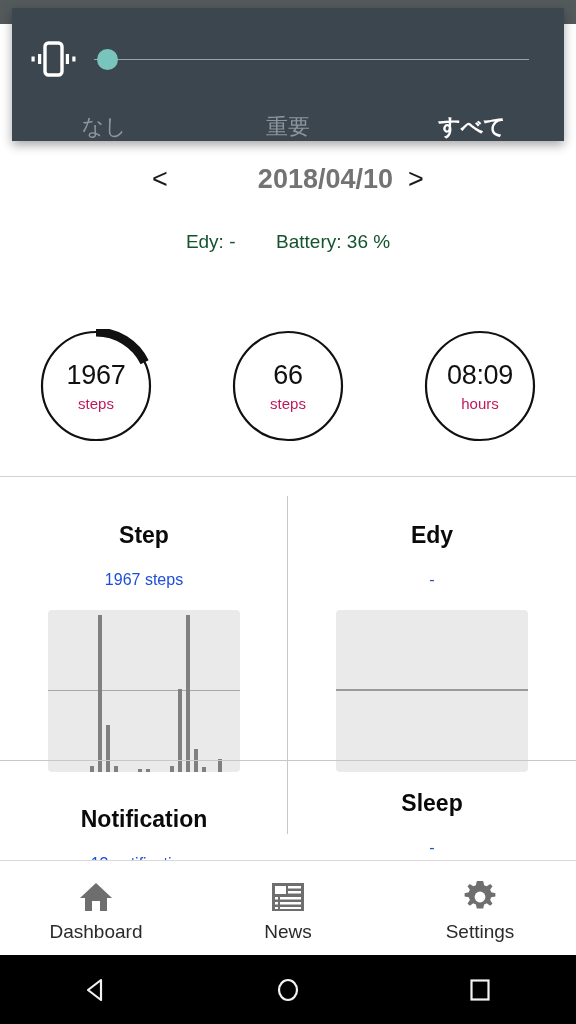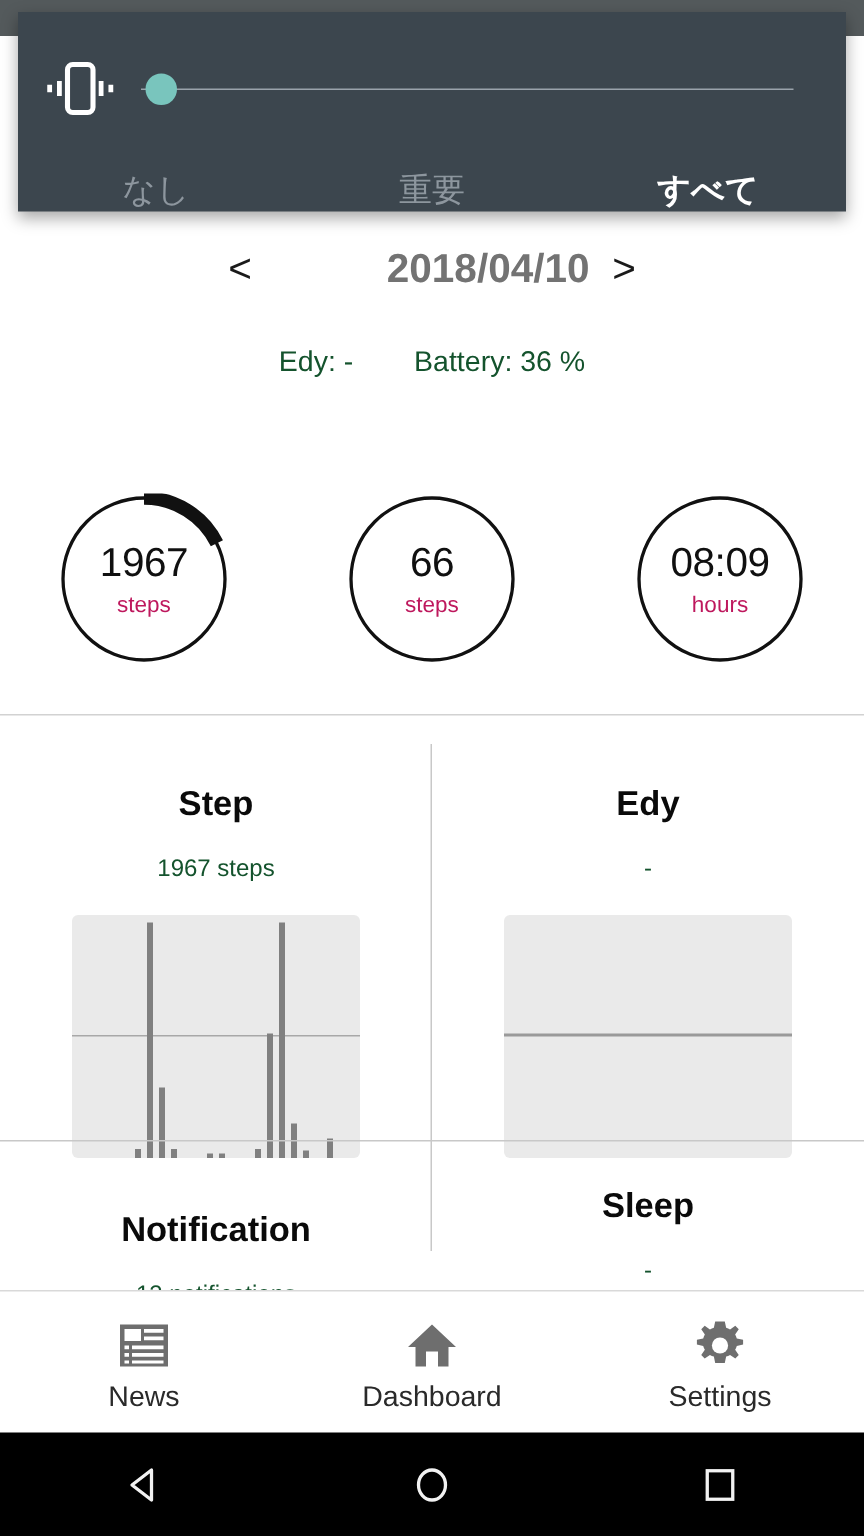--- a/index.html
+++ b/index.html
@@ -149,21 +149,21 @@
   .card.c-noti  { left: 0;    top: 284px; }
   .card.c-sleep { left: 288px; top: 268px; }
   .card-title {
     font-size: 23px;
     font-weight: bold;
     color: #0a0a0a;
     margin-top: 46px;
   }
   .card-sub {
     font-size: 16px;
-    color: #14532d;
+    color: #1d4ed8;
     margin-top: 22px;
   }
   .chart-box {
     position: relative;
     width: 192px;
     height: 162px;
     margin: 21px auto 0 auto;
     background: #eaeaea;
     border-radius: 4px;
     overflow: hidden;
@@ -384,47 +384,47 @@
       </div>
     </div>
     <div class="hdiv-mid"></div>
 
   </div>
 
   <div class="tabbar">
 
     <div class="tab">
       <div class="tab-icon">
+        <svg width="36" height="32" viewBox="0 0 36 32">
+          <path d="M18 2 L34 17 L29 17 L29 30 L22 30 L22 20 L14 20 L14 30 L7 30 L7 17 L2 17 Z" fill="#6e6e6e"></path>
+        </svg>
+      </div>
+      <div class="tab-label">Dashboard</div>
+    </div>
+
+    <div class="tab">
+      <div class="tab-icon">
         <svg width="34" height="30" viewBox="0 0 34 30">
           <rect x="1" y="1" width="32" height="28" fill="#6e6e6e"></rect>
           <rect x="4" y="4" width="11" height="8" fill="#ffffff"></rect>
           <rect x="17" y="4" width="13" height="2.5" fill="#ffffff"></rect>
           <rect x="17" y="9" width="13" height="2.5" fill="#ffffff"></rect>
           <rect x="4" y="15" width="3" height="2.5" fill="#ffffff"></rect>
           <rect x="9" y="15" width="21" height="2.5" fill="#ffffff"></rect>
           <rect x="4" y="20" width="3" height="2.5" fill="#ffffff"></rect>
           <rect x="9" y="20" width="21" height="2.5" fill="#ffffff"></rect>
           <rect x="4" y="25" width="3" height="2" fill="#ffffff"></rect>
           <rect x="9" y="25" width="21" height="2" fill="#ffffff"></rect>
         </svg>
       </div>
       <div class="tab-label">News</div>
     </div>
 
     <div class="tab">
       <div class="tab-icon">
-        <svg width="36" height="32" viewBox="0 0 36 32">
-          <path d="M18 2 L34 17 L29 17 L29 30 L22 30 L22 20 L14 20 L14 30 L7 30 L7 17 L2 17 Z" fill="#6e6e6e"></path>
-        </svg>
-      </div>
-      <div class="tab-label">Dashboard</div>
-    </div>
-
-    <div class="tab">
-      <div class="tab-icon">
         <svg width="34" height="34" viewBox="0 0 34 34">
           <path fill="#6e6e6e" d="M17 1 l3.2 0 0.9 4.2 a12 12 0 0 1 2.6 1.1 l3.5-2.4 2.3 2.3 -2.4 3.5 a12 12 0 0 1 1.1 2.6 l4.2 0.9 0 3.2 -4.2 0.9 a12 12 0 0 1 -1.1 2.6 l2.4 3.5 -2.3 2.3 -3.5-2.4 a12 12 0 0 1 -2.6 1.1 l-0.9 4.2 -3.2 0 -3.2 0 -0.9-4.2 a12 12 0 0 1 -2.6-1.1 l-3.5 2.4 -2.3-2.3 2.4-3.5 a12 12 0 0 1 -1.1-2.6 l-4.2-0.9 0-3.2 4.2-0.9 a12 12 0 0 1 1.1-2.6 l-2.4-3.5 2.3-2.3 3.5 2.4 a12 12 0 0 1 2.6-1.1 l0.9-4.2 z"></path>
           <circle cx="17" cy="17" r="5.4" fill="#ffffff"></circle>
         </svg>
       </div>
       <div class="tab-label">Settings</div>
     </div>
 
   </div>
 

